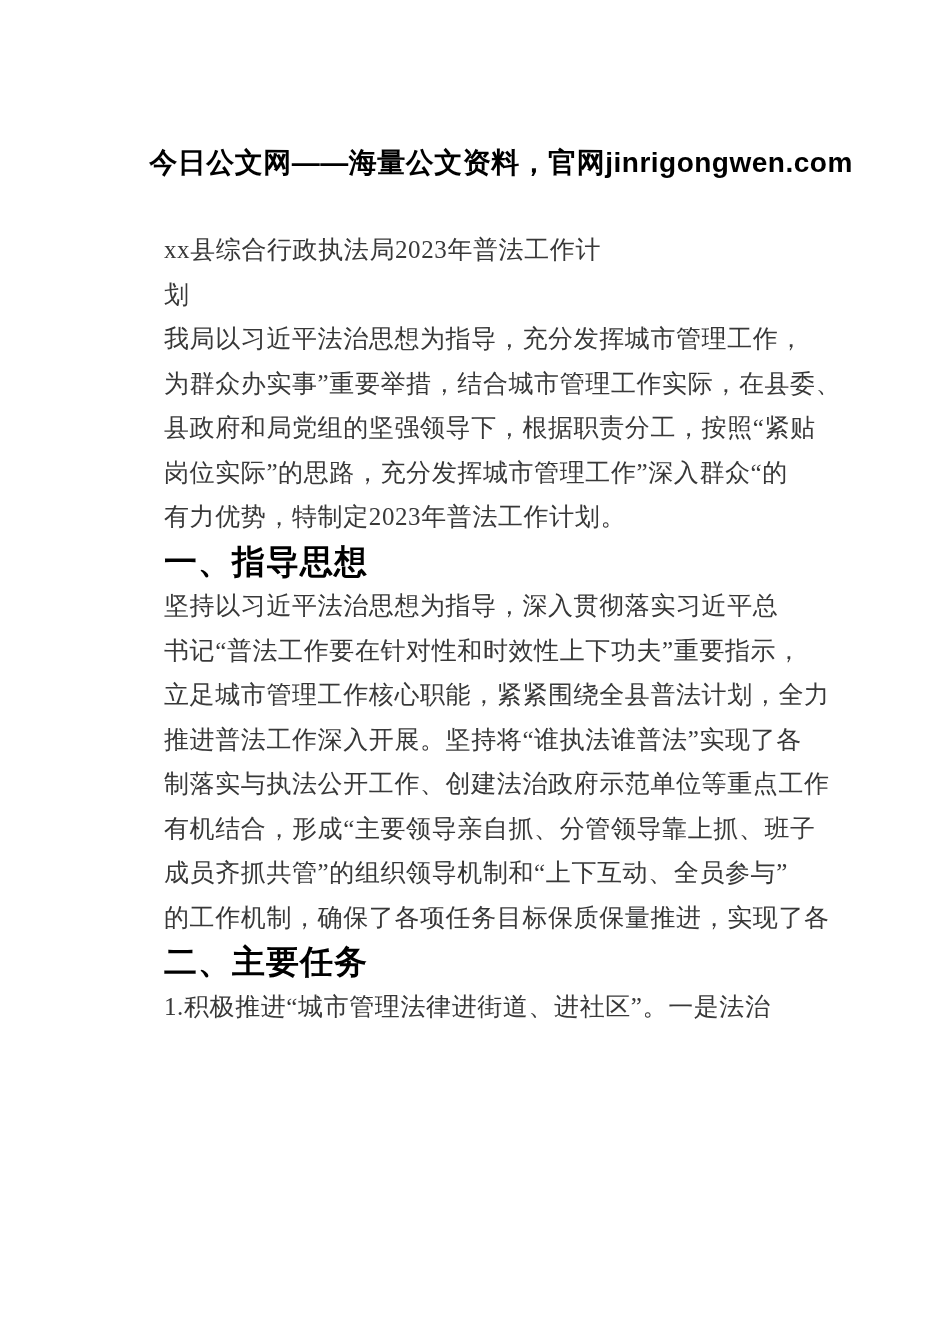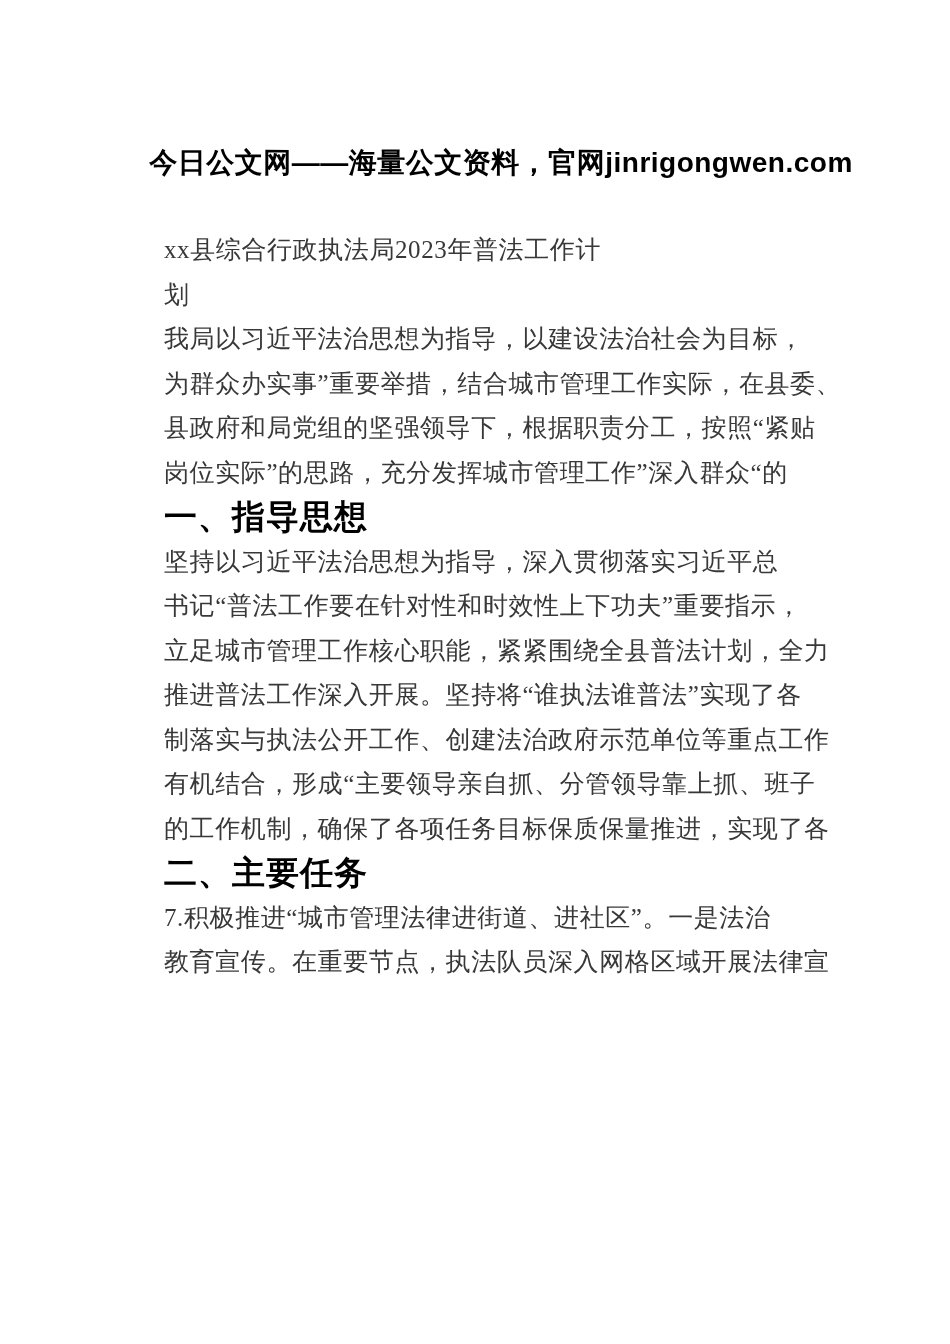--- a/index.html
+++ b/index.html
@@ -56,30 +56,31 @@
 </head>
 <body>
 
 <div class="page">
 
   <div class="site-header">今日公文网——海量公文资料，官网jinrigongwen.com</div>
 
   <div class="content">
     <div class="line">xx县综合行政执法局2023年普法工作计</div>
     <div class="line">划</div>
-    <div class="line">我局以习近平法治思想为指导，以建设法治社会为目标，</div>
+    <div class="line">我局以习近平法治思想为指导，充分发挥城市管理工作，</div>
     <div class="line">为群众办实事”重要举措，结合城市管理工作实际，在县委、</div>
     <div class="line">县政府和局党组的坚强领导下，根据职责分工，按照“紧贴</div>
     <div class="line">岗位实际”的思路，充分发挥城市管理工作”深入群众“的</div>
+    <div class="line">有力优势，特制定2023年普法工作计划。</div>
     <div class="line heading">一、指导思想</div>
     <div class="line">坚持以习近平法治思想为指导，深入贯彻落实习近平总</div>
     <div class="line">书记“普法工作要在针对性和时效性上下功夫”重要指示，</div>
     <div class="line">立足城市管理工作核心职能，紧紧围绕全县普法计划，全力</div>
     <div class="line">推进普法工作深入开展。坚持将“谁执法谁普法”实现了各</div>
     <div class="line">制落实与执法公开工作、创建法治政府示范单位等重点工作</div>
     <div class="line">有机结合，形成“主要领导亲自抓、分管领导靠上抓、班子</div>
+    <div class="line">成员齐抓共管”的组织领导机制和“上下互动、全员参与”</div>
     <div class="line">的工作机制，确保了各项任务目标保质保量推进，实现了各</div>
     <div class="line heading">二、主要任务</div>
-    <div class="line">7.积极推进“城市管理法律进街道、进社区”。一是法治</div>
-    <div class="line">教育宣传。在重要节点，执法队员深入网格区域开展法律宣</div>
+    <div class="line">1.积极推进“城市管理法律进街道、进社区”。一是法治</div>
   </div>
 
 </div>
 
 </body></html>

